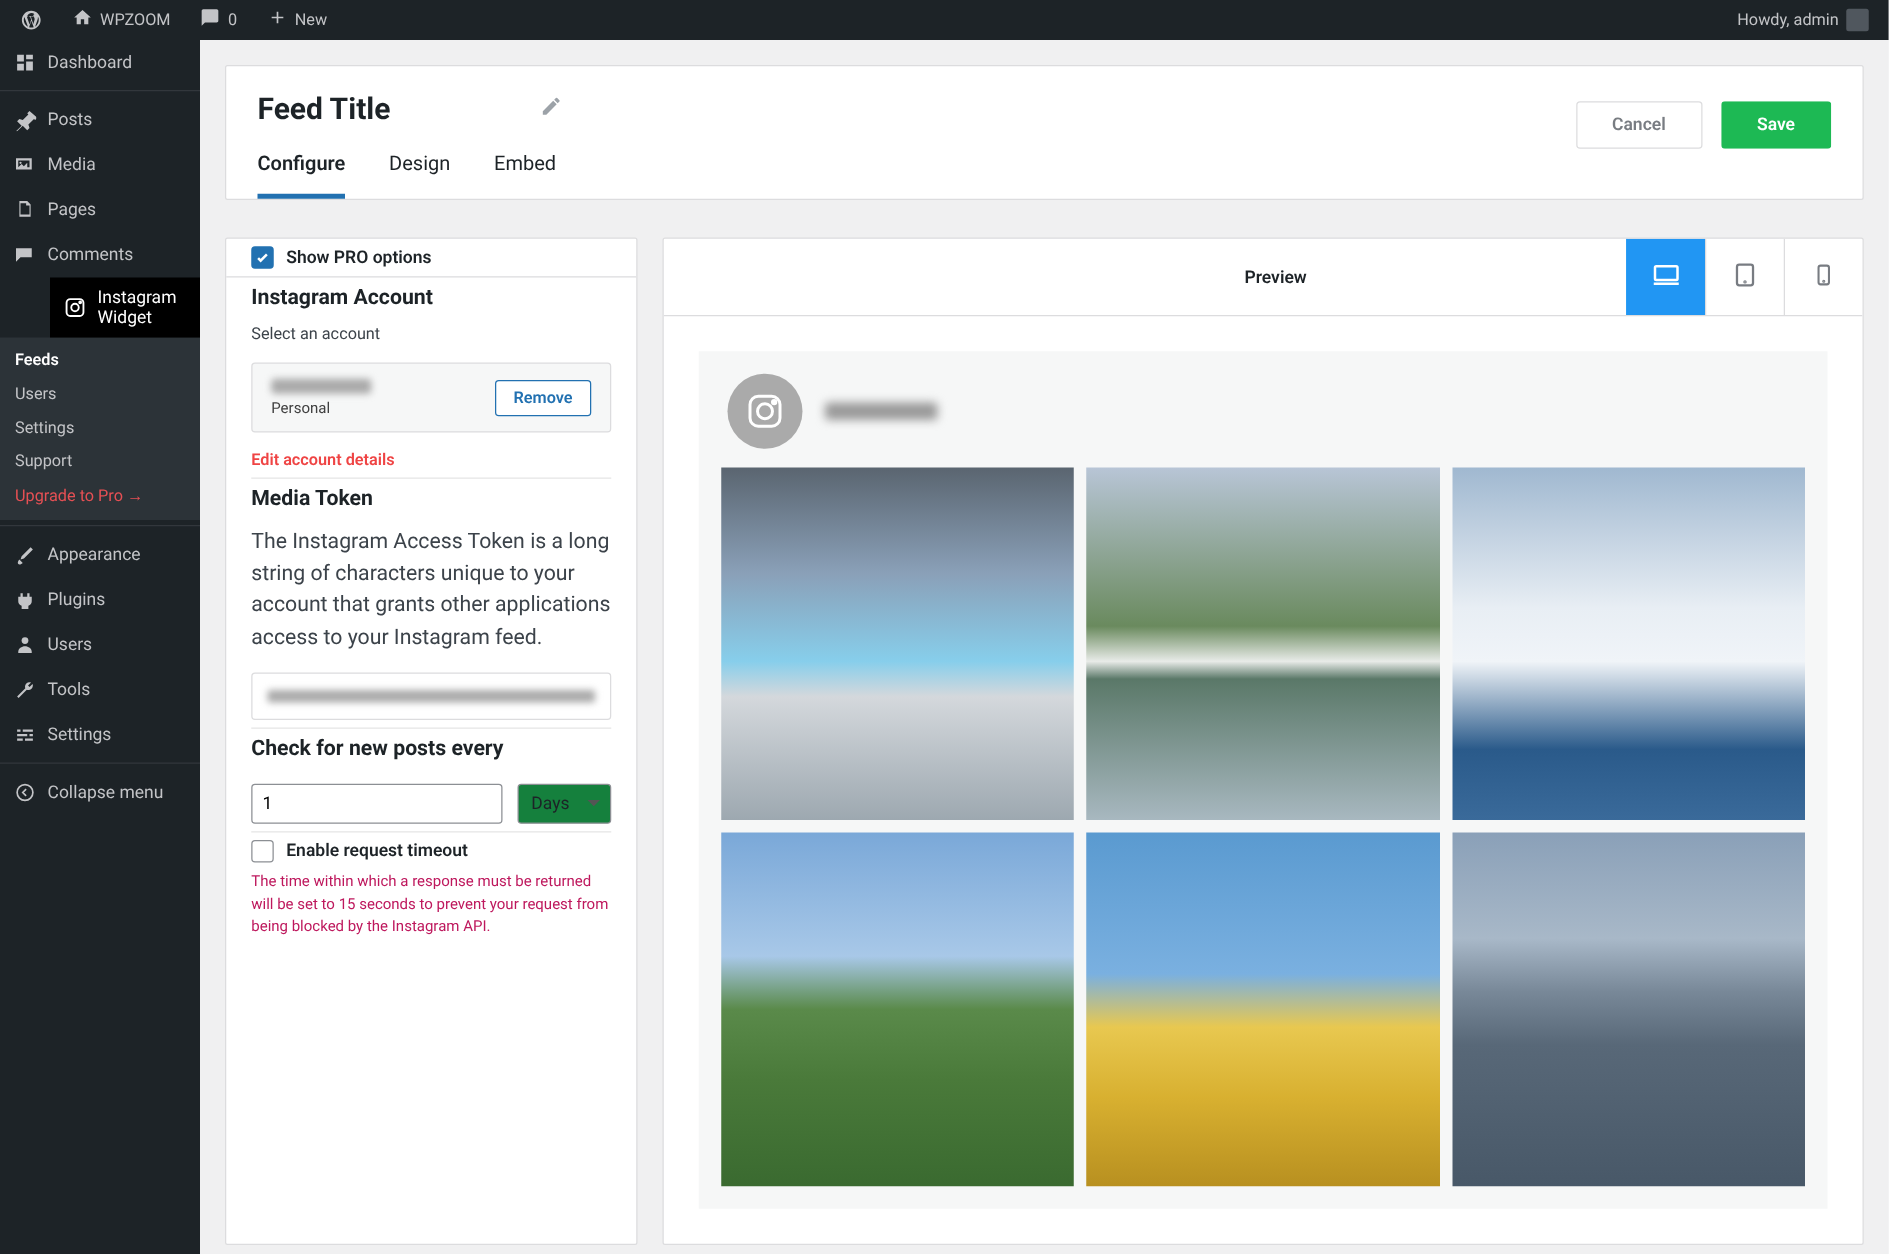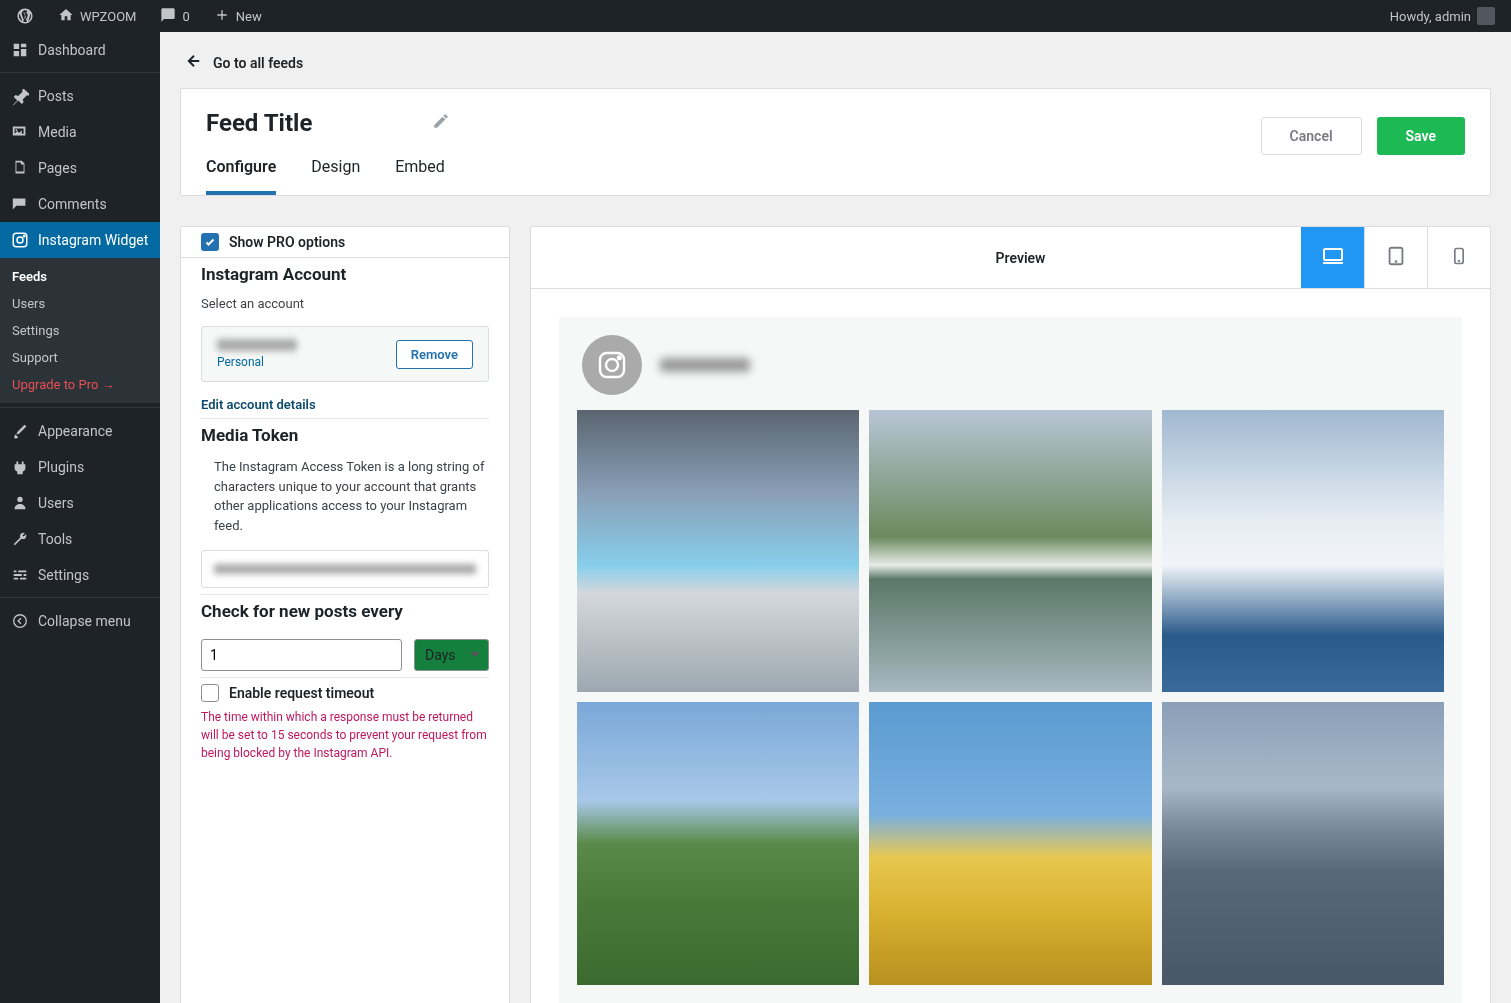--- a/index.html
+++ b/index.html
@@ -8,21 +8,21 @@
     
     .admin-bar { background: #1d2327; height: 32px; display: flex; justify-content: space-between; align-items: center; color: #c3c4c7; padding: 0 8px; }
     .admin-bar-left, .admin-bar-right { display: flex; align-items: center; gap: 8px; }
     .admin-bar-item { display: flex; align-items: center; gap: 6px; padding: 0 8px; cursor: pointer; font-size: 13px; height: 32px; }
     .avatar-mini { width: 18px; height: 18px; background: #50575e; border-radius: 2px; }
     
     
     .layout { display: flex; min-height: calc(100vh - 32px); }
     .sidebar { width: 160px; background: #1d2327; color: #c3c4c7; flex-shrink: 0; }
     .menu-item { display: flex; align-items: center; gap: 8px; padding: 8px 10px; cursor: pointer; font-size: 14px; }
-    .menu-item.active { background: #0369a1; color: #fff; position: relative; }
+    .menu-item.active { background: #000000; color: #fff; position: relative; margin-left: 40px; }
     .menu-item.active::after { content: ""; position: absolute; right: -8px; top: 50%; transform: translateY(-50%); border: 8px solid transparent; border-right-color: #f0f0f1; }
     .menu-divider { height: 5px; border-bottom: 1px solid #32373c; margin-bottom: 5px; }
     .submenu { background: #2c3338; padding: 5px 0; }
     .submenu-item { padding: 6px 12px; cursor: pointer; font-size: 13px; color: #c3c4c7; }
     .submenu-item.active { color: #fff; font-weight: 600; }
     .submenu-item.upgrade { color: #e65054; }
     .menu-icon { width: 20px; height: 20px; display: flex; align-items: center; justify-content: center; font-size: 16px; flex-shrink: 0; }
     
     
     .main { flex: 1; padding: 20px; overflow: auto; }
@@ -51,25 +51,25 @@
     .checkbox-square.checked { background: #2271b1; }
     .checkbox-square.unchecked { border: 1px solid #8c8f94; background: #fff; }
     .checkbox-square.checked svg { width: 12px; height: 12px; }
     .panel-label { font-size: 14px; font-weight: 600; }
     
     .section-title { font-size: 17px; font-weight: 700; margin-bottom: 12px; }
     .section-sub { font-size: 13px; color: #3c434a; margin-bottom: 15px; }
     
     .account-box { border: 1px solid #dcdcde; background: #f6f7f7; border-radius: 3px; padding: 12px 15px; display: flex; justify-content: space-between; align-items: center; }
     .account-name-blur { width: 80px; height: 12px; background: #aaa; filter: blur(3px); margin-bottom: 4px; border-radius: 3px; }
-    .account-type { font-size: 12px; color: #0369a1; }
+    .account-type { font-size: 12px; color: #404040; }
     .btn-remove { background: #fff; border: 1px solid #2271b1; color: #2271b1; padding: 6px 14px; font-weight: 600; cursor: pointer; border-radius: 3px; font-size: 13px; }
-    .link-blue { color: #0c4a6e; font-size: 13px; cursor: pointer; display: inline-block; margin-top: 15px; font-weight: 600; }
-    
-    .section-desc { font-size: 13px; color: #3c434a; line-height: 1.5; margin-bottom: 15px; margin-left: 13px; }
+    .link-blue { color: #ef4444; font-size: 13px; cursor: pointer; display: inline-block; margin-top: 15px; font-weight: 600; }
+    
+    .section-desc { font-size: 17px; color: #3c434a; line-height: 1.5; margin-bottom: 15px; }
     .token-box { border: 1px solid #dcdcde; border-radius: 3px; padding: 10px 12px; height: 38px; display: flex; align-items: center; }
     .token-blur { width: 100%; height: 10px; background: #aaa; filter: blur(3px); border-radius: 2px; }
     
     .input-row { display: flex; gap: 12px; }
     .number-input { flex: 1; border: 1px solid #8c8f94; padding: 5px 8px; border-radius: 3px; font-size: 14px; height: 32px; }
     .select-input { border: 1px solid #8c8f94; padding: 5px 24px 5px 10px; border-radius: 3px; font-size: 14px; height: 32px; background: #15803d; position: relative; min-width: 75px; display: flex; align-items: center; cursor: pointer; }
     .select-input::after { content: ""; position: absolute; right: 8px; top: 50%; transform: translateY(-30%); border: 5px solid transparent; border-top-color: #555; }
     
     .timeout-row { display: flex; align-items: center; gap: 10px; margin-bottom: 6px; }
     .timeout-desc { font-size: 12px; color: #be185d; line-height: 1.5; }
@@ -251,28 +251,20 @@
           <svg viewBox="0 0 20 20" fill="currentColor" width="18" height="18">
             <circle cx="10" cy="10" r="7" fill="none" stroke="currentColor" stroke-width="1.5"></circle>
             <path d="M11 7l-3 3 3 3" fill="none" stroke="currentColor" stroke-width="1.5"></path>
           </svg>
         </span>
       <span>Collapse menu</span>
     </div>
   </div>
 
   <div class="main">
-    <div class="back-link">
-      <span>
-        <svg width="18" height="18" viewBox="0 0 24 24" fill="none" stroke="currentColor" stroke-width="2.5">
-            <path d="M19 12H5M12 19l-7-7 7-7"></path>
-          </svg>
-      </span>
-      <span>Go to all feeds</span>
-    </div>
 
     <div class="header-card">
       <div class="header-left">
         <div class="title-row">
           <div class="feed-title">Feed Title</div>
           <span class="edit-icon">
             <svg width="18" height="18" viewBox="0 0 24 24" fill="currentColor">
                 <path d="M3 17.25V21h3.75L17.81 9.94l-3.75-3.75L3 17.25zM20.71 7.04a1 1 0 000-1.41l-2.34-2.34a1 1 0 00-1.41 0l-1.83 1.83 3.75 3.75 1.83-1.83z"></path>
               </svg>
           </span>

